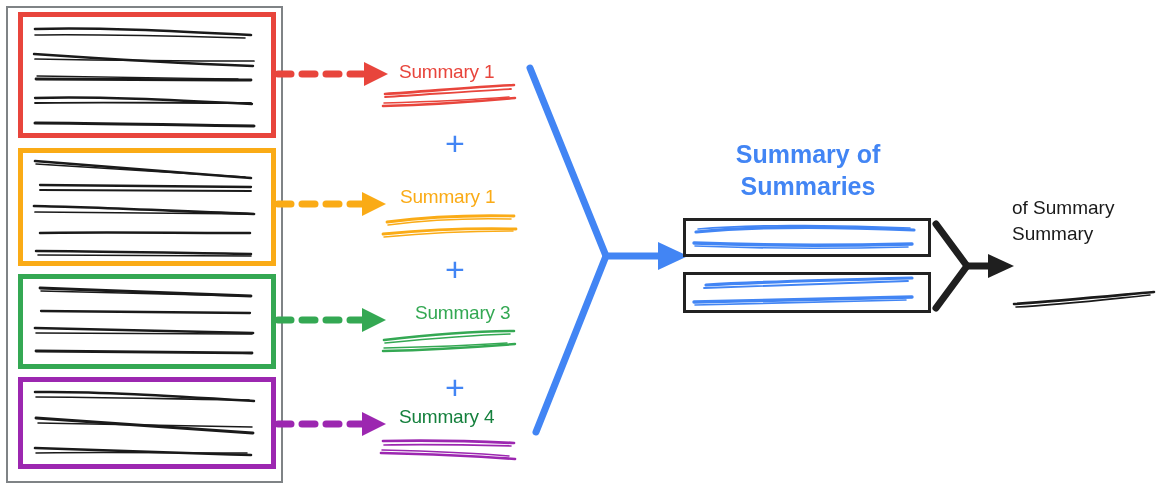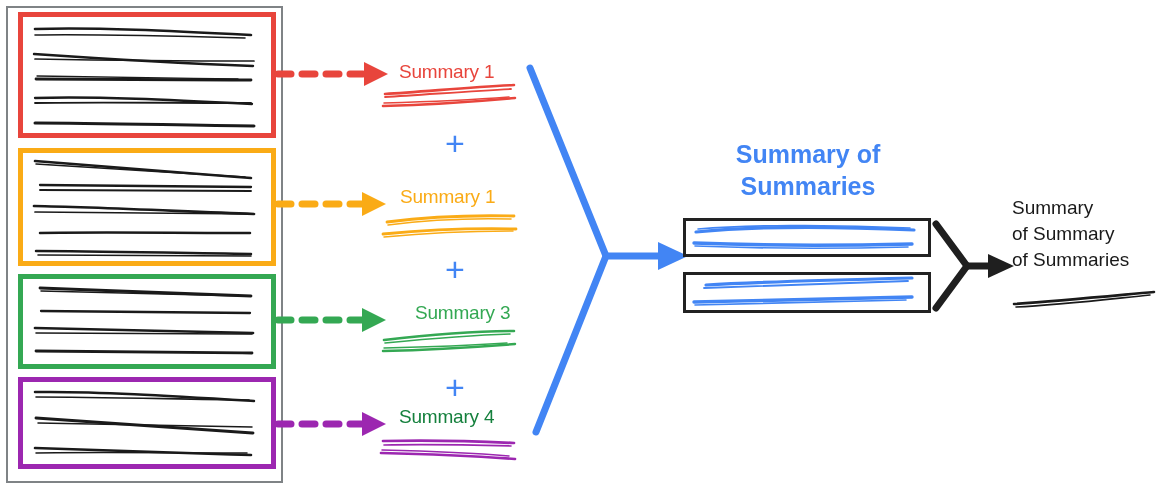--- a/index.html
+++ b/index.html
@@ -263,23 +263,22 @@
   <svg class="abs" style="left:930px; top:218px;" width="90" height="96">
     <g stroke="#1f1f1f" fill="none" stroke-width="7" stroke-linecap="round" stroke-linejoin="round">
       <path d="M6,6 L37,48"></path>
       <path d="M6,90 L37,48"></path>
       <path d="M37,48 L62,48"></path>
     </g>
     <polygon points="58,36 84,48 58,60" fill="#1f1f1f"></polygon>
   </svg>
 
   <div class="abs" id="final-title">
+    <div>of Summary</div>
     <div>Summary</div>
-    <div>of Summary</div>
-    <div>of Summaries</div>
   </div>
 
   <svg class="abs" style="left:1010px; top:288px;" width="150" height="24">
     <g stroke="#1a1a1a" fill="none" stroke-linecap="round">
       <path d="M4,16 C50,13 100,8 144,4" stroke-width="2.6"></path>
       <path d="M6,19 C50,17 100,11 140,7" stroke-width="1.6"></path>
     </g>
   </svg>
 
 </div>

